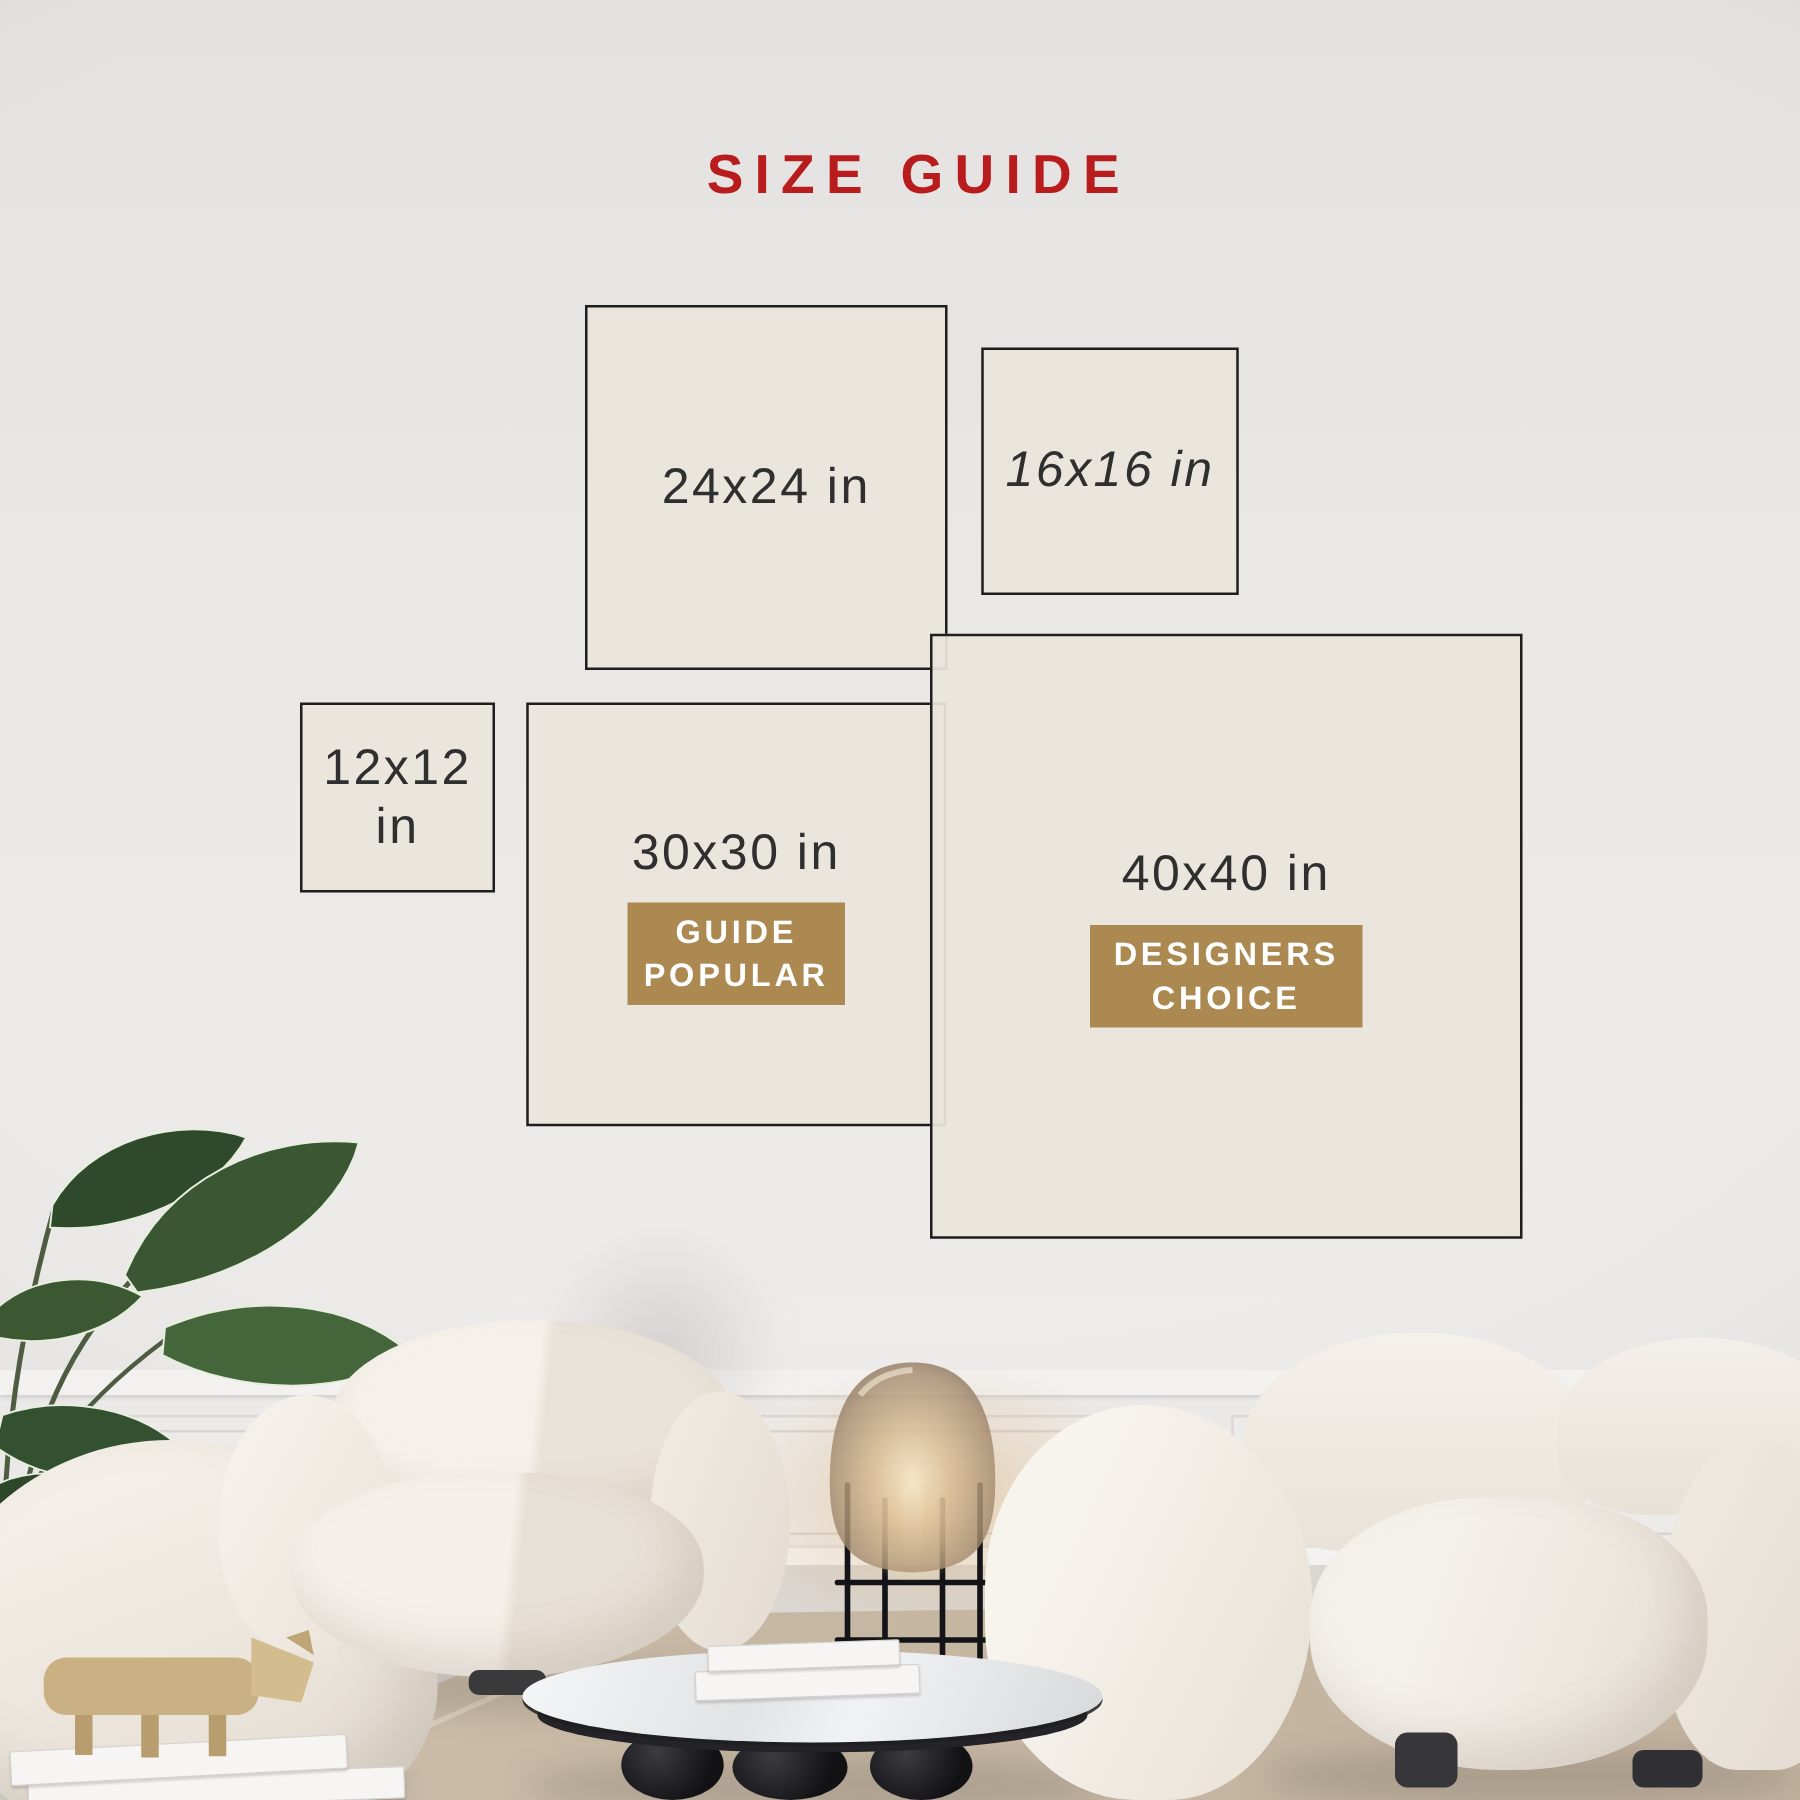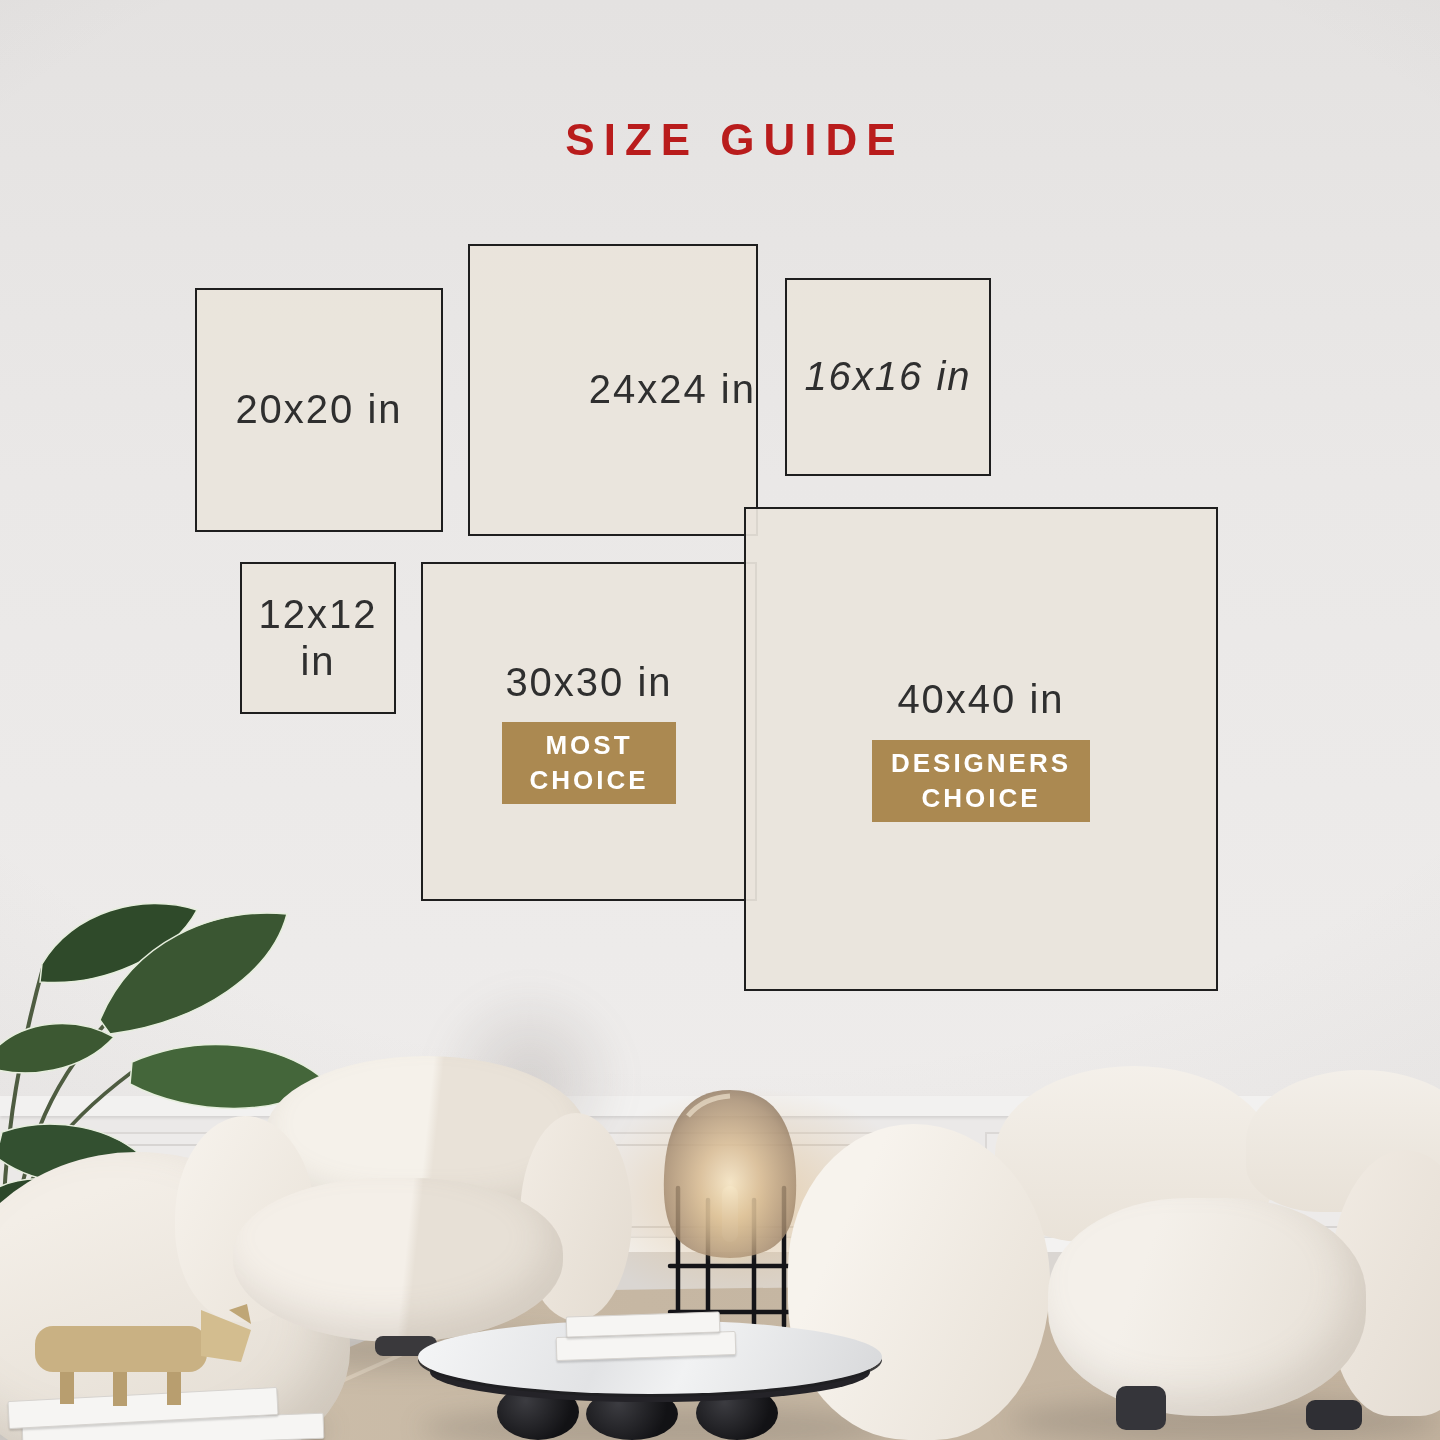--- a/index.html
+++ b/index.html
@@ -86,21 +86,21 @@
   .fbook2{left:22px;top:1418px;width:300px;height:24px;transform:rotate(-2deg);}
 
   
   .title{left:0;top:100px;width:1440px;margin:15px;text-align:center;
        font-size:44px;font-weight:700;letter-spacing:9px;color:#b91c1c;}
   .size-box{display:flex;flex-direction:column;align-items:center;justify-content:center;
        border:2px solid #1e1e1e;background:rgba(233,228,220,0.93);z-index:10;}
   .box-label{font-size:40px;font-weight:300;letter-spacing:2px;color:#2f2f2f;
        text-align:center;line-height:1.18;}
   .s20{left:195px;top:288px;width:244px;height:240px;}
-  .s24{left:468px;top:244px;width:286px;height:288px;align-items:flex-end;}
+  .s24{left:468px;top:244px;width:286px;height:288px;}
   .s16{left:785px;top:278px;width:202px;height:194px;font-style:italic;}
   .s12{left:240px;top:562px;width:152px;height:148px;align-items:center;}
   .s30{left:421px;top:562px;width:332px;height:335px;}
   .s40{left:744px;top:507px;width:470px;height:480px;}
   .badge{margin-top:16px;background:#ab8951;color:#ffffff;text-align:center;
        font-size:26px;font-weight:700;letter-spacing:3px;line-height:1.35;padding:6px 0;}
   .badge-30{width:174px;} .badge-40{width:218px;}
 </style>
 </head>
 <body>
@@ -213,34 +213,31 @@
     <rect x="45" y="62" width="14" height="40" fill="#b89e6f"></rect>
     <rect x="98" y="66" width="14" height="38" fill="#b89e6f"></rect>
     <rect x="152" y="63" width="14" height="40" fill="#b89e6f"></rect>
     <rect x="20" y="24" width="172" height="46" rx="18" fill="#c9b183"></rect>
     <polygon points="186,8 236,28 226,60 186,54" fill="#d3bd8f"></polygon>
     <polygon points="214,8 232,2 236,22" fill="#bfa676"></polygon>
   </svg>
 
   <h1 class="abs title">SIZE GUIDE</h1>
 
-  <div class="abs size-box s20">
-    <span class="box-label">20x20 in</span>
-  </div>
   <div class="abs size-box s24">
     <span class="box-label">24x24 in</span>
   </div>
   <div class="abs size-box s16">
     <span class="box-label">16x16 in</span>
   </div>
   <div class="abs size-box s12">
     <span class="box-label">12x12 in</span>
   </div>
   <div class="abs size-box s30">
     <span class="box-label">30x30 in</span>
-    <div class="badge badge-30">MOST CHOICE</div>
+    <div class="badge badge-30">GUIDE POPULAR</div>
   </div>
   <div class="abs size-box s40">
     <span class="box-label">40x40 in</span>
     <div class="badge badge-40">DESIGNERS CHOICE</div>
   </div>
 
 </div>
 
 </body></html>

